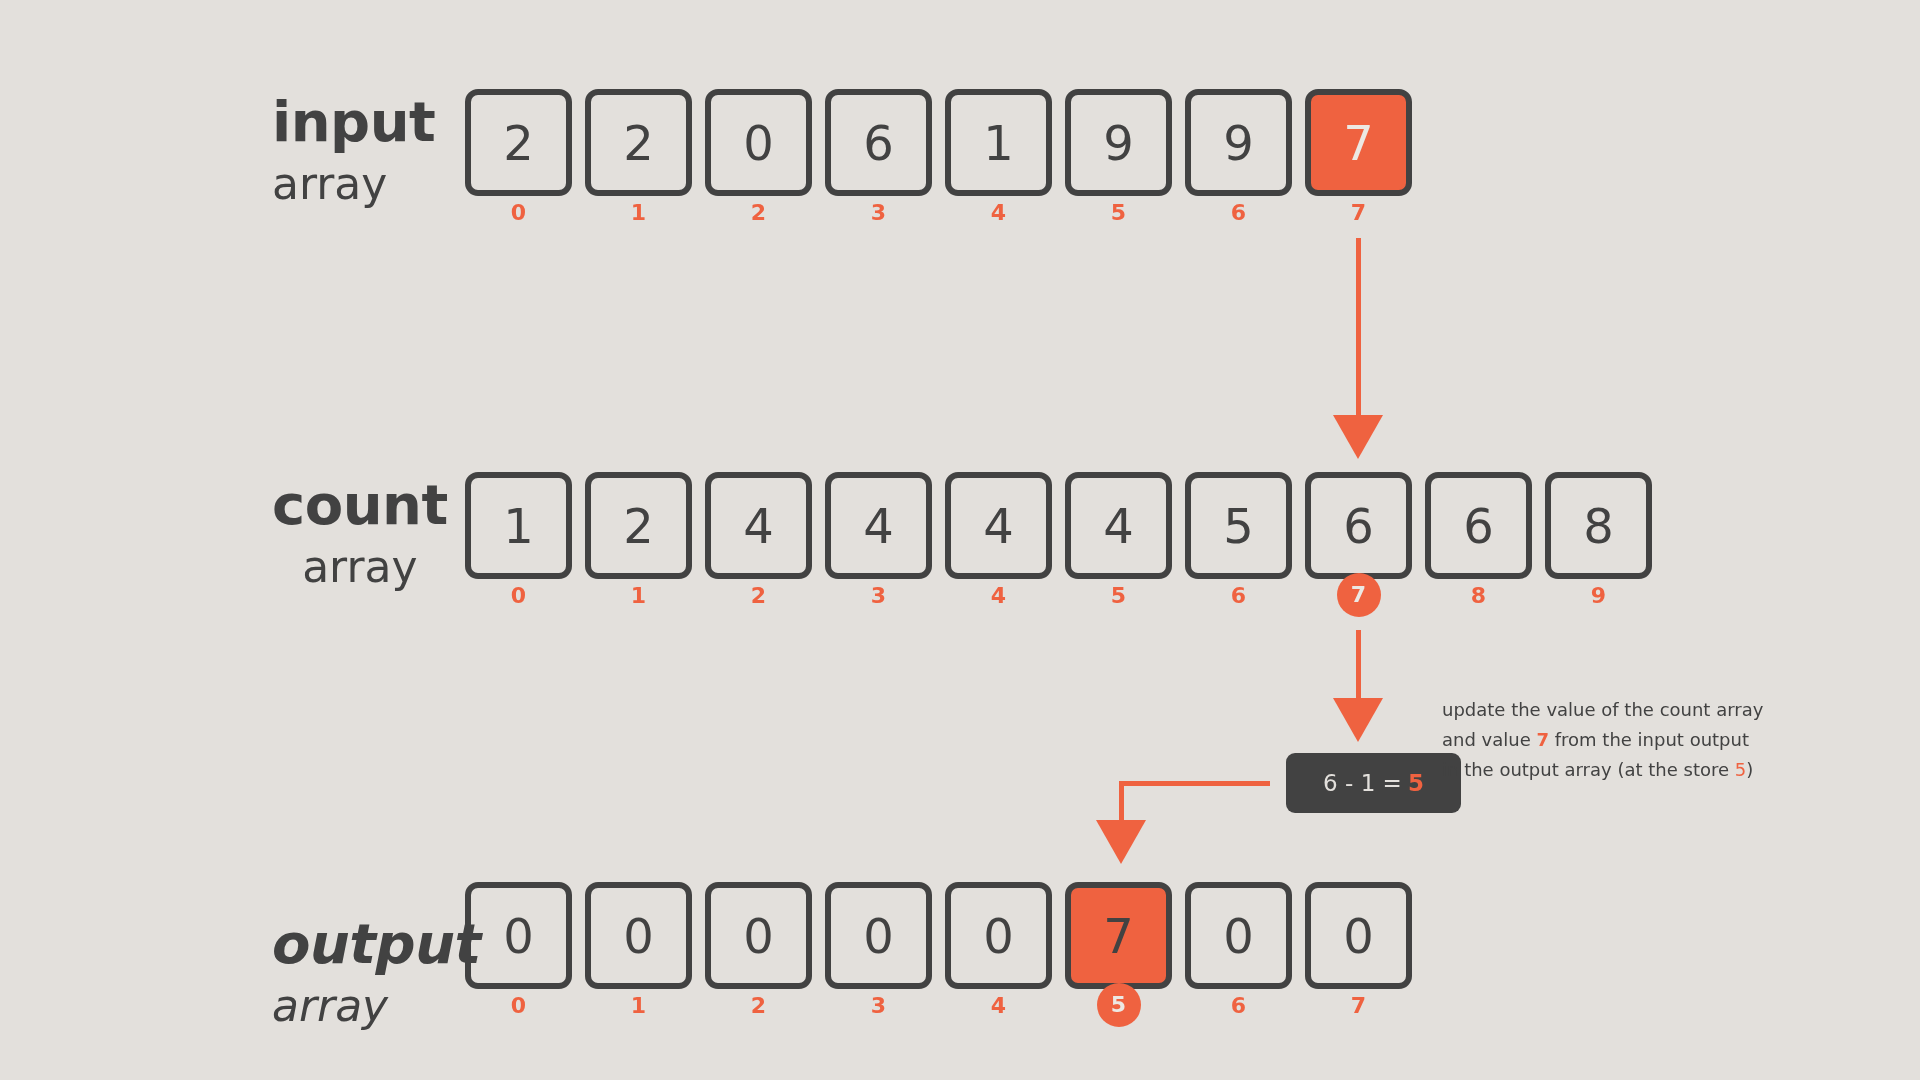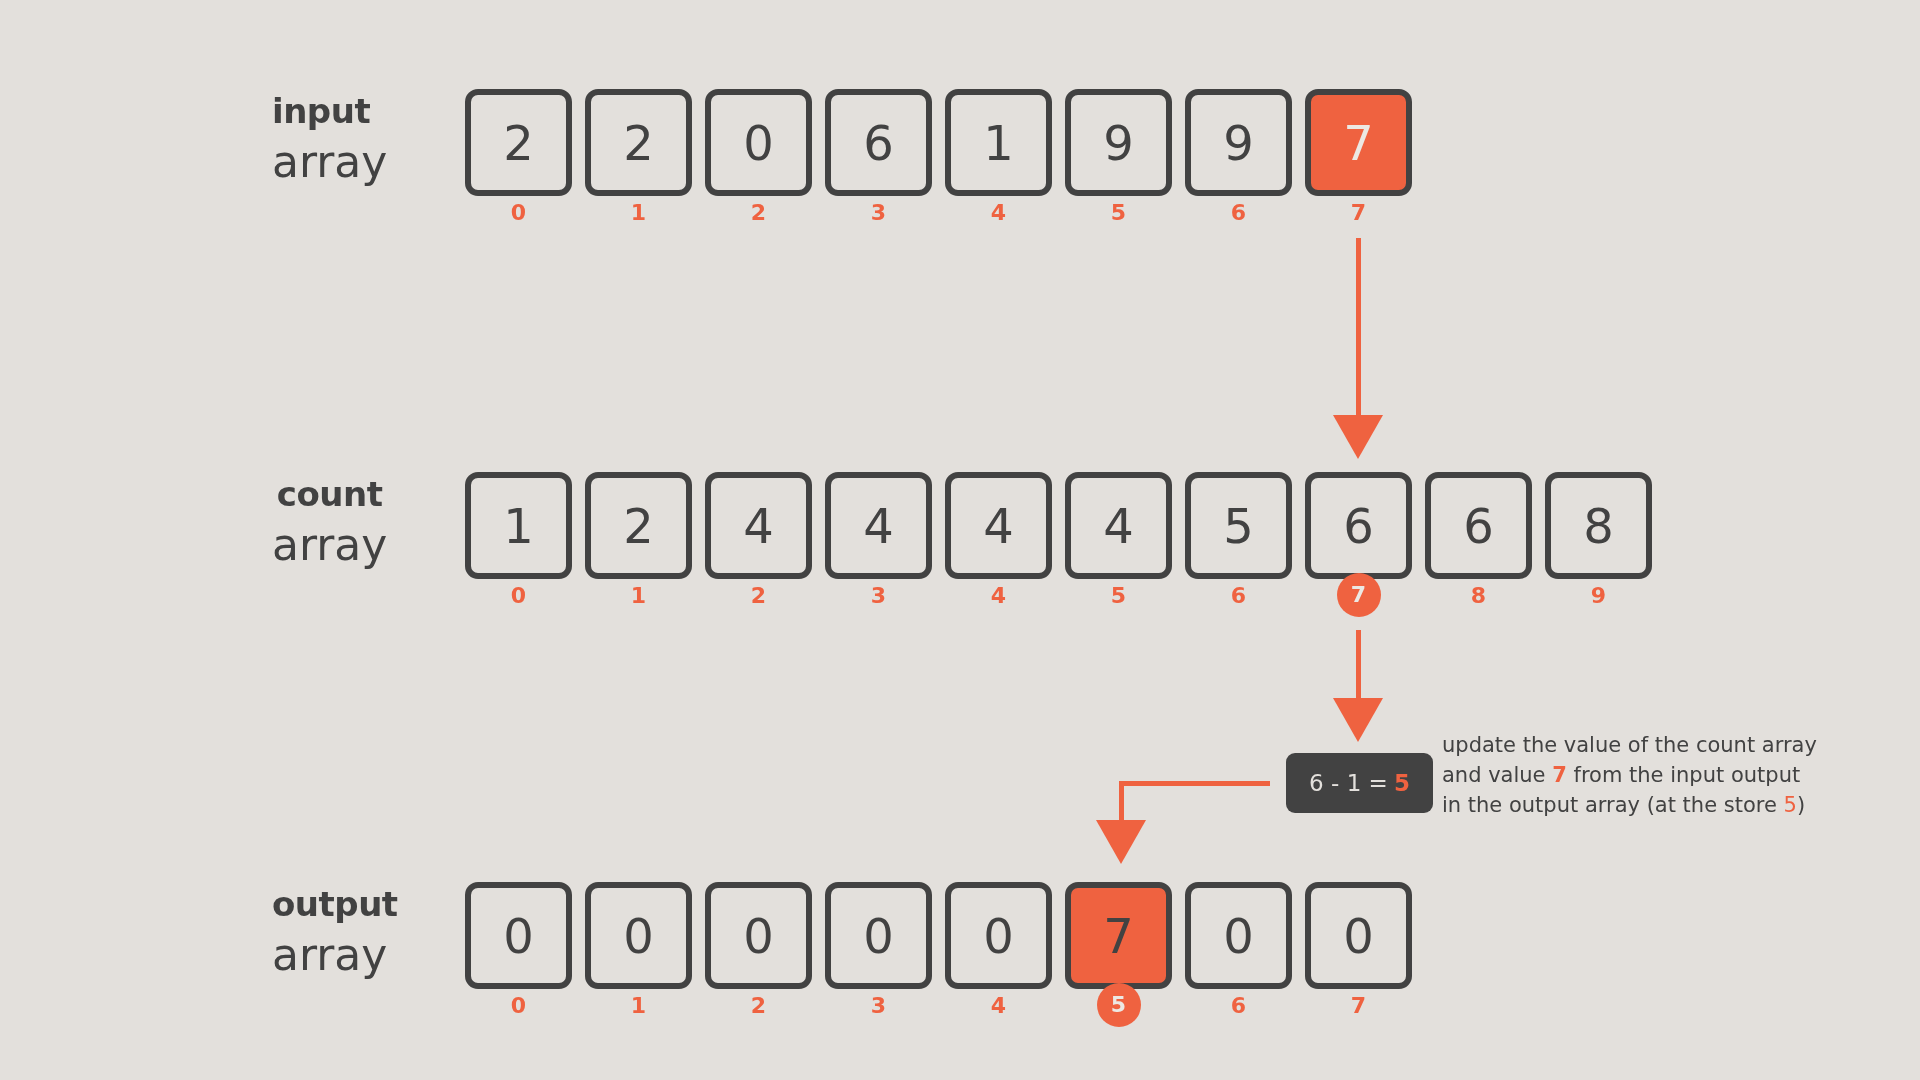--- a/index.html
+++ b/index.html
@@ -4,21 +4,21 @@
   <style>
     html, body { margin: 0; padding: 0; }
     body {
       width: 1920px; height: 1080px; overflow: hidden;
       background: #e3e0dc;
       font-family: "DejaVu Sans", sans-serif;
       position: relative;
       color: #424242;
     }
     .row-label { position: absolute; left: 272px; line-height: 1; }
-    .row-label .strong { display: block; font-weight: bold; font-size: 34px; letter-spacing: -0.5px; }
+    .row-label .strong { display: block; font-weight: bold; font-size: 56px; letter-spacing: -0.5px; }
     .row-label .weak { display: block; font-size: 44px; margin-top: 12px; font-weight: normal; }
     .cell {
       position: absolute; box-sizing: border-box;
       width: 107px; height: 107px;
       border: 6px solid #424242; border-radius: 13px;
       display: flex; align-items: center; justify-content: center;
       font-size: 48px; color: #424242; background: transparent;
     }
     .cell.hl { background: #ef6240; }
     .cell.hl.light { color: #ece8e3; }
@@ -31,45 +31,45 @@
       background: #ef6240; color: #ece8e3; line-height: 44px;
     }
     .vline { position: absolute; width: 5px; background: #ef6240; }
     .hline { position: absolute; height: 5px; background: #ef6240; }
     .tri {
       position: absolute; width: 0; height: 0;
       border-left: 25px solid transparent; border-right: 25px solid transparent;
       border-top: 44px solid #ef6240;
     }
     .formula {
-      position: absolute; left: 1286px; top: 753px; width: 147px; height: 60px;
+      position: absolute; left: 1286px; top: 753px; width: 175px; height: 60px;
       background: #424242; border-radius: 9px;
       display: flex; align-items: center; justify-content: center;
       color: #e3e0dc; font-size: 23px;
     }
     .formula .res { color: #ef6240; font-weight: bold; margin-left: 6px; }
     .note {
-      position: absolute; left: 1442px; top: 730px;
-      font-size: 21px; line-height: 30px; color: #424242; white-space: nowrap;
+      position: absolute; left: 1442px; top: 695px;
+      font-size: 18px; line-height: 30px; color: #424242; white-space: nowrap;
     }
     .note .o { color: #ef6240; }
     .note .ob { color: #ef6240; font-weight: bold; }
   </style>
 </head>
 <body>
 
 <div class="row-label" style="top:94px;">
   <span class="strong">input</span>
   <span class="weak">array</span>
 </div>
 <div class="row-label" style="top:477px;text-align:center;">
   <span class="strong">count</span>
   <span class="weak">array</span>
 </div>
-<div class="row-label" style="top:887px;">
+<div class="row-label" style="top:916px;font-style:italic;">
   <span class="strong">output</span>
   <span class="weak">array</span>
 </div>
 
 <div>
   <div class="cell" style="left:465px;top:89px;">2</div>
   <div class="cell" style="left:585px;top:89px;">2</div>
   <div class="cell" style="left:705px;top:89px;">0</div>
   <div class="cell" style="left:825px;top:89px;">6</div>
   <div class="cell" style="left:945px;top:89px;">1</div>

